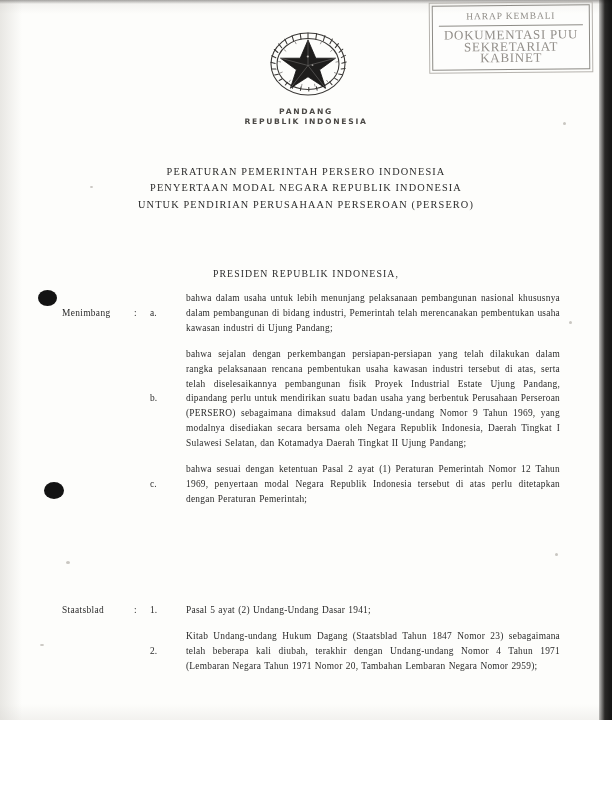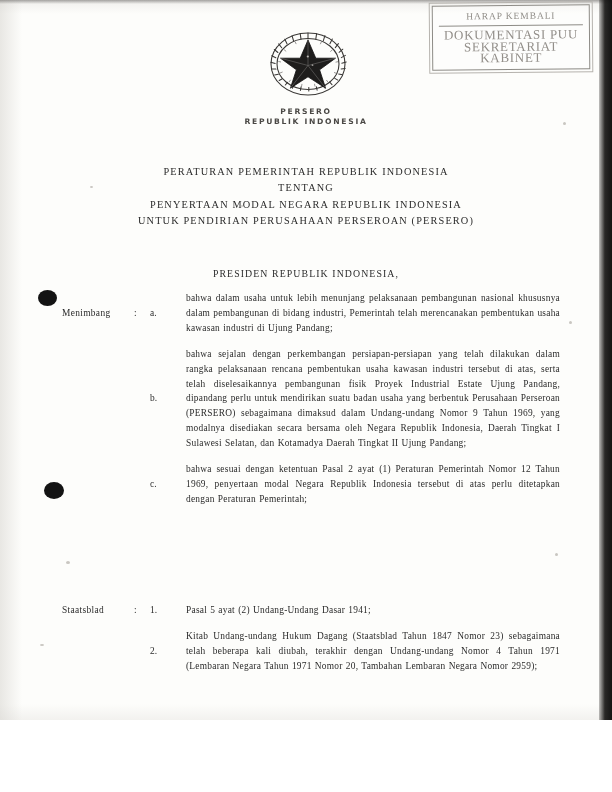--- a/index.html
+++ b/index.html
@@ -296,30 +296,29 @@
         <line x1="69.5" y1="32.2" x2="42" y2="39.5"></line>
         <line x1="24.4" y1="62.2" x2="42" y2="39.5"></line>
         <line x1="59.6" y1="62.2" x2="42" y2="39.5"></line>
       </g>
       <circle cx="41.8" cy="30.5" r="1.1" fill="#d7d4cf" opacity="0.85"></circle>
       <circle cx="46.5" cy="39.2" r="0.9" fill="#cbc8c3" opacity="0.7"></circle>
     </svg>
   </div>
 
   <div class="emblem-caption">
-    <div>PERSERO</div>
+    <div>PANDANG</div>
     <div>REPUBLIK INDONESIA</div>
   </div>
 
   <div class="punch punch-1"></div>
   <div class="punch punch-2"></div>
 
   <div class="title-block">
-    <div>PERATURAN PEMERINTAH REPUBLIK INDONESIA</div>
-    <div>TENTANG</div>
+    <div>PERATURAN PEMERINTAH PERSERO INDONESIA</div>
     <div>PENYERTAAN MODAL NEGARA REPUBLIK INDONESIA</div>
     <div>UNTUK PENDIRIAN PERUSAHAAN PERSEROAN (PERSERO)</div>
   </div>
 
   <div class="presiden-line">PRESIDEN REPUBLIK INDONESIA,</div>
 
   <div class="clause-group" id="menimbang-group">
 
     <div class="clause-row">
       <div class="clause-label">Menimbang</div>

